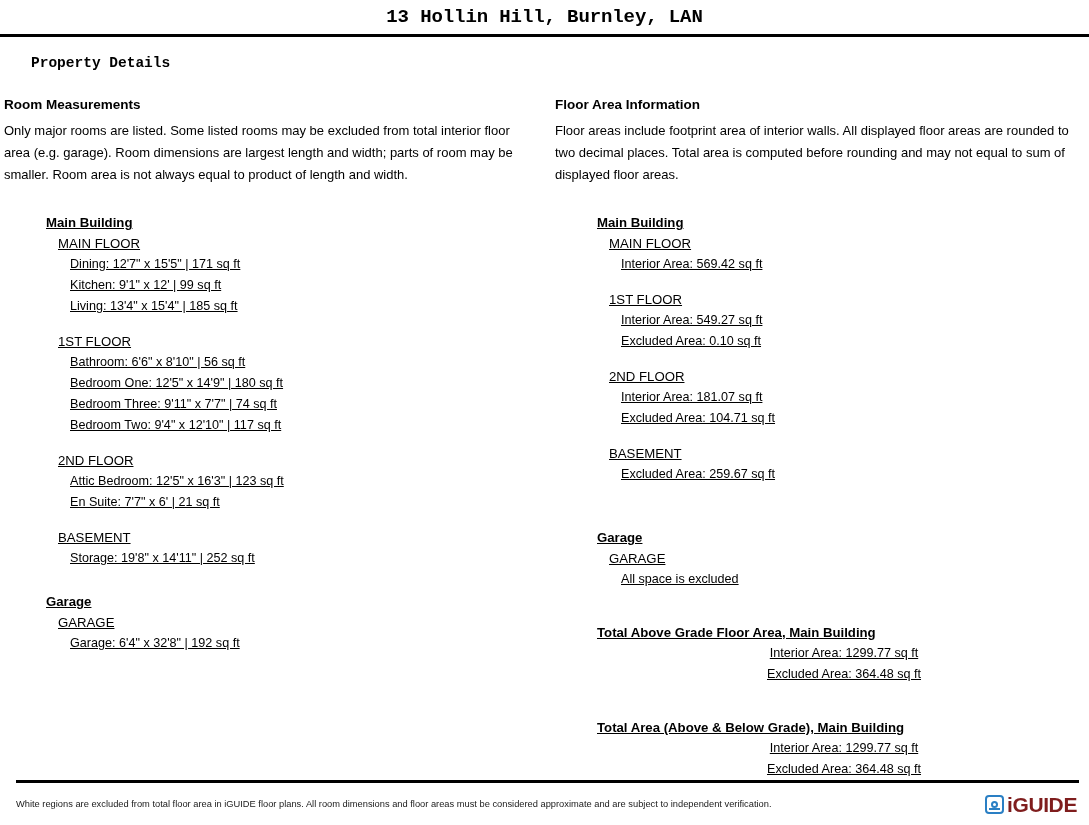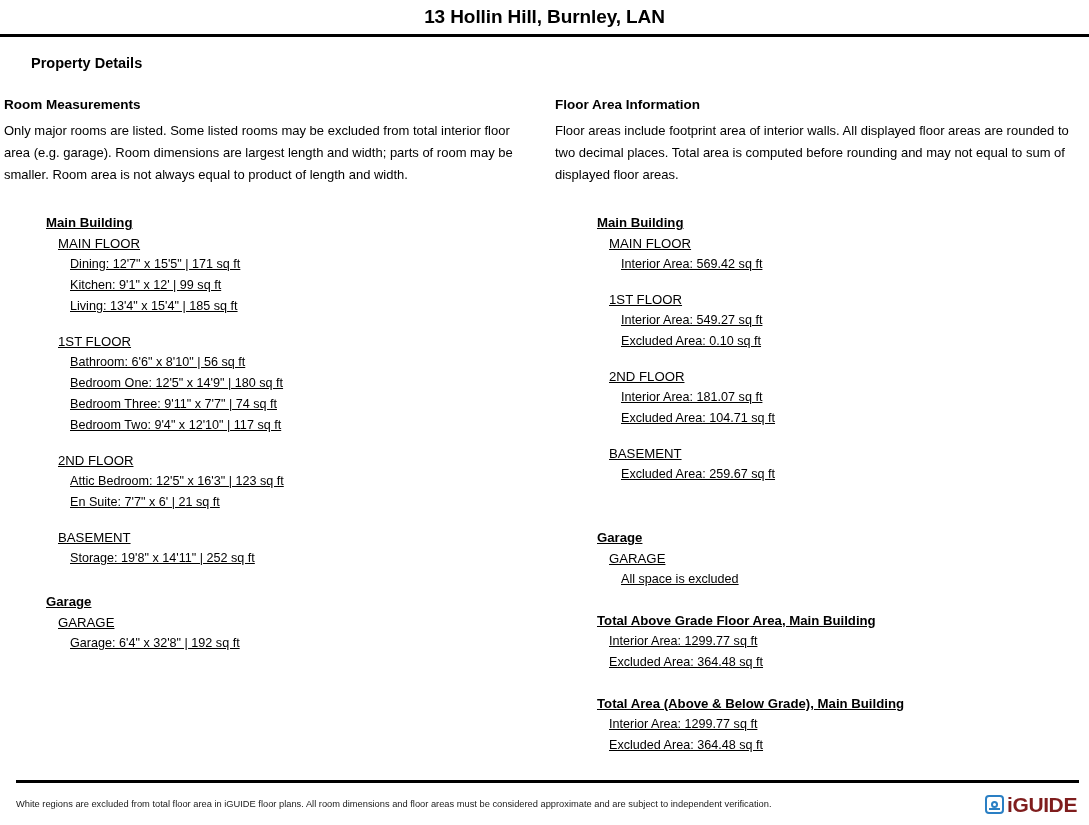--- a/index.html
+++ b/index.html
@@ -20,20 +20,21 @@
   .page {
     position: relative;
     width: 1089px;
     height: 825px;
     box-sizing: border-box;
   }
 
   
   .header {
     padding-top: 4px;
+    font-family: Liberation Mono, monospace;
   }
   .doc-title {
     text-align: center;
     font-size: 19px;
     font-weight: bold;
     line-height: 26px;
     letter-spacing: -0.1px;
   }
   .rule-top {
     border: 0;
@@ -106,22 +107,22 @@
     line-height: 21px;
     padding-left: 66px;
   }
 
   .total-heading {
     font-size: 13.2px;
     font-weight: bold;
     line-height: 21px;
     padding-left: 0px;
   }
-  .total-block { margin-top: 20px; }
-  .total-block .item { padding-left: 12px; }
+  .total-block { margin-top: 32px; }
+  .total-block .item { padding-left: 12px; text-align: center; }
 
   
   .col-right .building,
   .col-right .total-heading { padding-left: 42px; }
   .col-right .floor  { padding-left: 54px; }
   .col-right .item   { padding-left: 66px; }
   .col-right .total-block .total-heading { padding-left: 42px; }
   .col-right .total-block .item { padding-left: 54px; }
 
   

